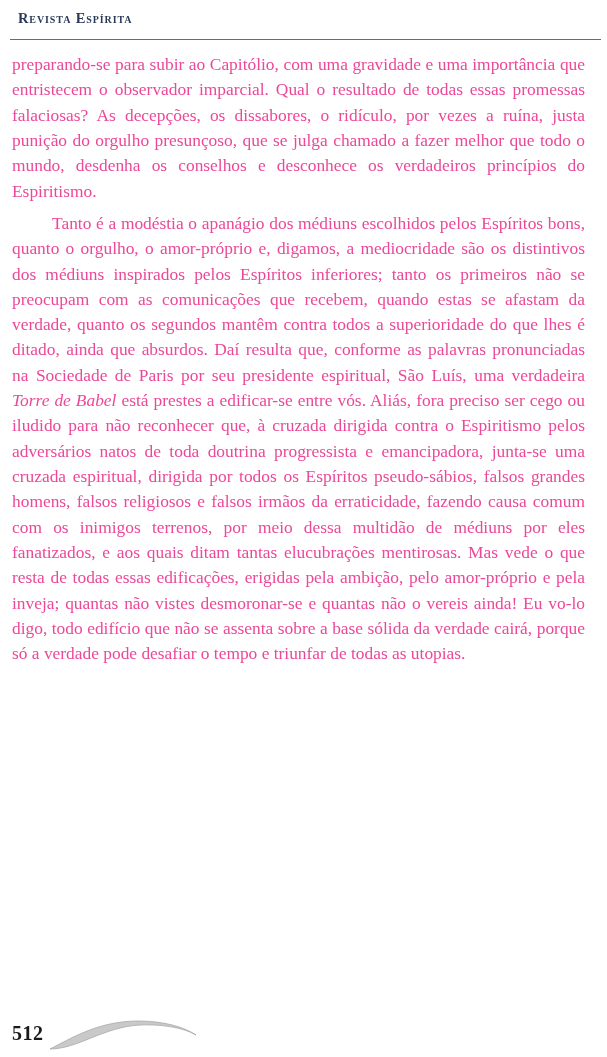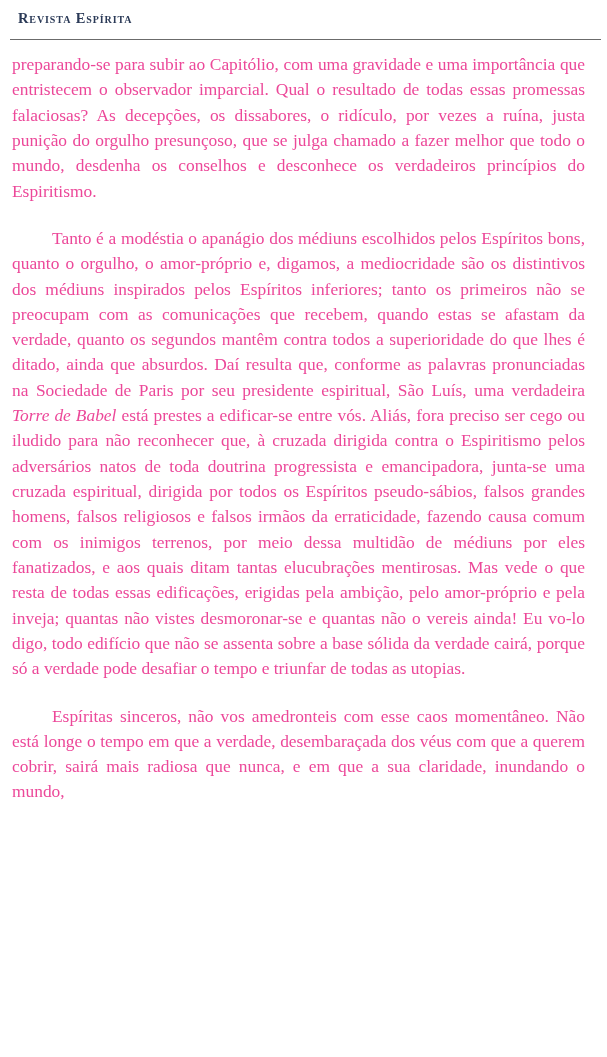--- a/index.html
+++ b/index.html
@@ -49,21 +49,21 @@
     margin: 0 0 0 0;
     font-size: 17.4px;
     line-height: 1.455;
     text-align: justify;
     text-justify: inter-word;
     hyphens: none;
     color: #ec4899;
   }
   p.indent {
     text-indent: 40px;
-    margin-top: 22px;
+    margin-top: 7px;
   }
   .ital {
     font-style: italic;
   }
   .footer {
     position: absolute;
     left: 0;
     bottom: 0;
     width: 607px;
     height: 60px;
@@ -96,18 +96,23 @@
     <div class="running-head">Revista Espírita</div>
   </div>
   <hr class="rule">
 
   <div class="content">
 
     <p>preparando-se para subir ao Capitólio, com uma gravidade e uma importância que entristecem o observador imparcial. Qual o resultado de todas essas promessas falaciosas? As decepções, os dissabores, o ridículo, por vezes a ruína, justa punição do orgulho presunçoso, que se julga chamado a fazer melhor que todo o mundo, desdenha os conselhos e desconhece os verdadeiros princípios do Espiritismo.</p>
 
     <p class="indent"><span>Tanto é a modéstia o apanágio dos médiuns escolhidos pelos Espíritos bons, quanto o orgulho, o amor-próprio e, digamos, a mediocridade são os distintivos dos médiuns inspirados pelos Espíritos inferiores; tanto os primeiros não se preocupam com as comunicações que recebem, quando estas se afastam da verdade, quanto os segundos mantêm contra todos a superioridade do que lhes é ditado, ainda que absurdos. Daí resulta que, conforme as palavras pronunciadas na Sociedade de Paris por seu presidente espiritual, São Luís, uma verdadeira </span><span class="ital">Torre de Babel</span><span> está prestes a edificar-se entre vós. Aliás, fora preciso ser cego ou iludido para não reconhecer que, à cruzada dirigida contra o Espiritismo pelos adversários natos de toda doutrina progressista e emancipadora, junta-se uma cruzada espiritual, dirigida por todos os Espíritos pseudo-sábios, falsos grandes homens, falsos religiosos e falsos irmãos da erraticidade, fazendo causa comum com os inimigos terrenos, por meio dessa multidão de médiuns por eles fanatizados, e aos quais ditam tantas elucubrações mentirosas. Mas vede o que resta de todas essas edificações, erigidas pela ambição, pelo amor-próprio e pela inveja; quantas não vistes desmoronar-se e quantas não o vereis ainda! Eu vo-lo digo, todo edifício que não se assenta sobre a base sólida da verdade cairá, porque só a verdade pode desafiar o tempo e triunfar de todas as utopias.</span></p>
 
-    <p class="indent">Espíritas sinceros, não vos amedronteis com esse caos momentâneo. Não está longe o tempo em que a verdade, desembaraçada dos véus com que a querem cobrir, sairá mais radiosa que nunca, e em que a sua claridade, inundando o mundo,</p>
 
   </div>
 
+  <div class="footer">
+    <svg class="swoosh" viewBox="0 0 150 34">
+      <path d="M2 30 C 30 30, 55 8, 92 6 C 118 5, 138 10, 148 16 C 136 8, 116 2, 90 2 C 50 2, 22 20, 2 30 Z" fill="#c9c9c9" stroke="#a8a8a8" stroke-width="0.8"></path>
+    </svg>
+    <div class="folio">512</div>
+  </div>
 
 </div>
 
 </body></html>

